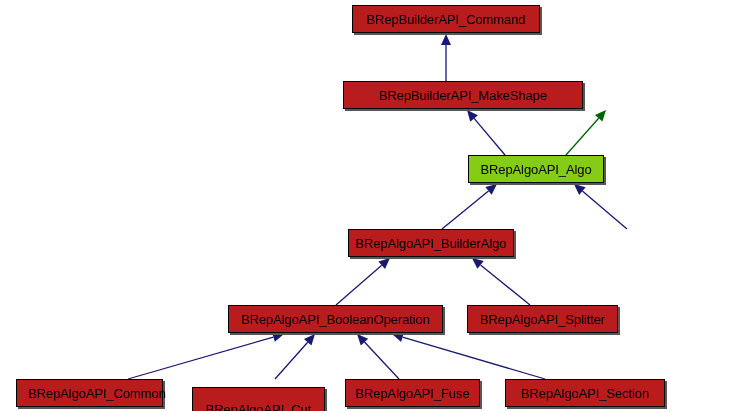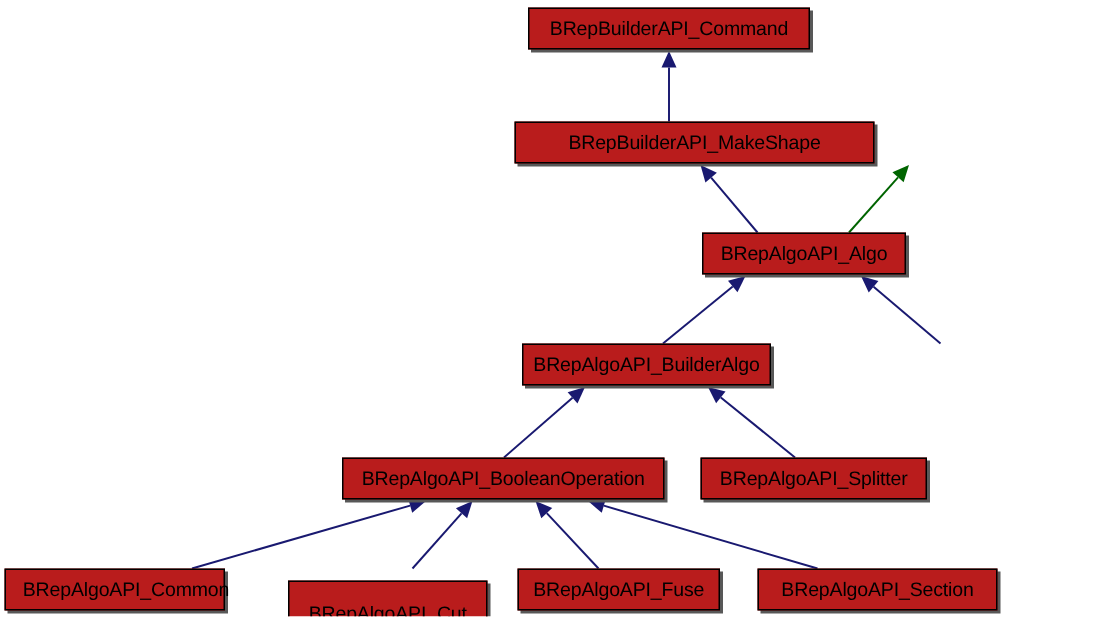--- a/index.html
+++ b/index.html
@@ -40,21 +40,21 @@
     align-items: center;
     justify-content: center;
     font-size: 13px;
     line-height: 13px;
     color: #000000;
     white-space: nowrap;
     letter-spacing: -0.1px;
     box-shadow: 2px 2px 0 0 #585858;
   }
   .uml-node.highlight {
-    background: #b91c1c;
+    background: #84cc16;
   }
   .uml-node .node-label {
     display: block;
     padding: 0 8px;
     transform: translateY(-0.5px);
   }
 </style>
 </head>
 <body>
 
@@ -119,21 +119,21 @@
       </div>
       <div class="uml-node" style="left: 348px; top: 229px; width: 166px; height: 28px;">
         <span class="node-label">BRepAlgoAPI_BuilderAlgo</span>
       </div>
       <div class="uml-node" style="left: 467px; top: 305px; width: 151px; height: 28px;">
         <span class="node-label">BRepAlgoAPI_Splitter</span>
       </div>
       <div class="uml-node" style="left: 228px; top: 305px; width: 215px; height: 28px;">
         <span class="node-label">BRepAlgoAPI_BooleanOperation</span>
       </div>
-      <div class="uml-node" style="left: 3px; top: 379px; width: 147px; height: 28px; padding-left: 15px;">
+      <div class="uml-node" style="left: 16px; top: 379px; width: 147px; height: 28px; padding-left: 15px;">
         <span class="node-label">BRepAlgoAPI_Common</span>
       </div>
       <div class="uml-node" style="left: 192px; top: 387px; width: 133px; height: 44px; text-decoration: underline;">
         <span class="node-label">BRepAlgoAPI_Cut</span>
       </div>
       <div class="uml-node" style="left: 345px; top: 379px; width: 135px; height: 28px;">
         <span class="node-label">BRepAlgoAPI_Fuse</span>
       </div>
       <div class="uml-node" style="left: 505px; top: 379px; width: 160px; height: 28px;">
         <span class="node-label">BRepAlgoAPI_Section</span>

